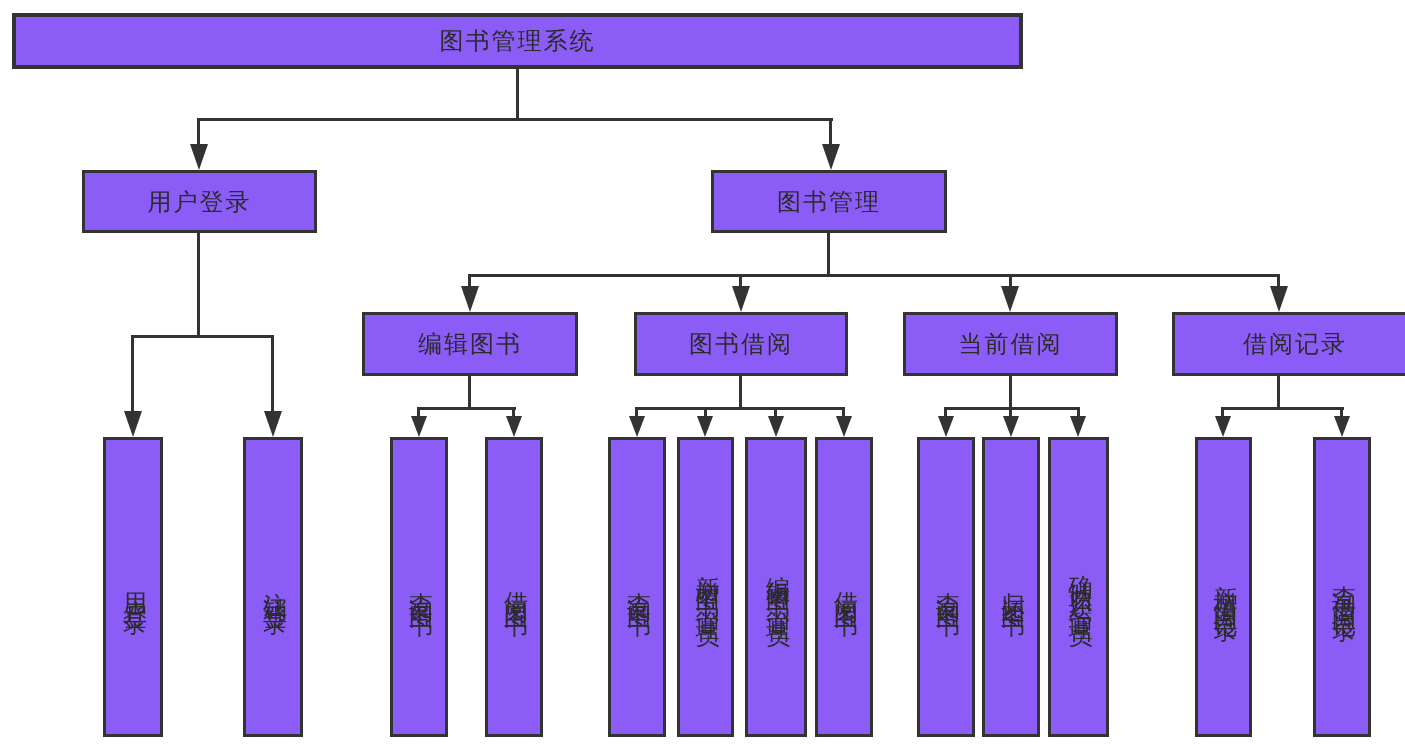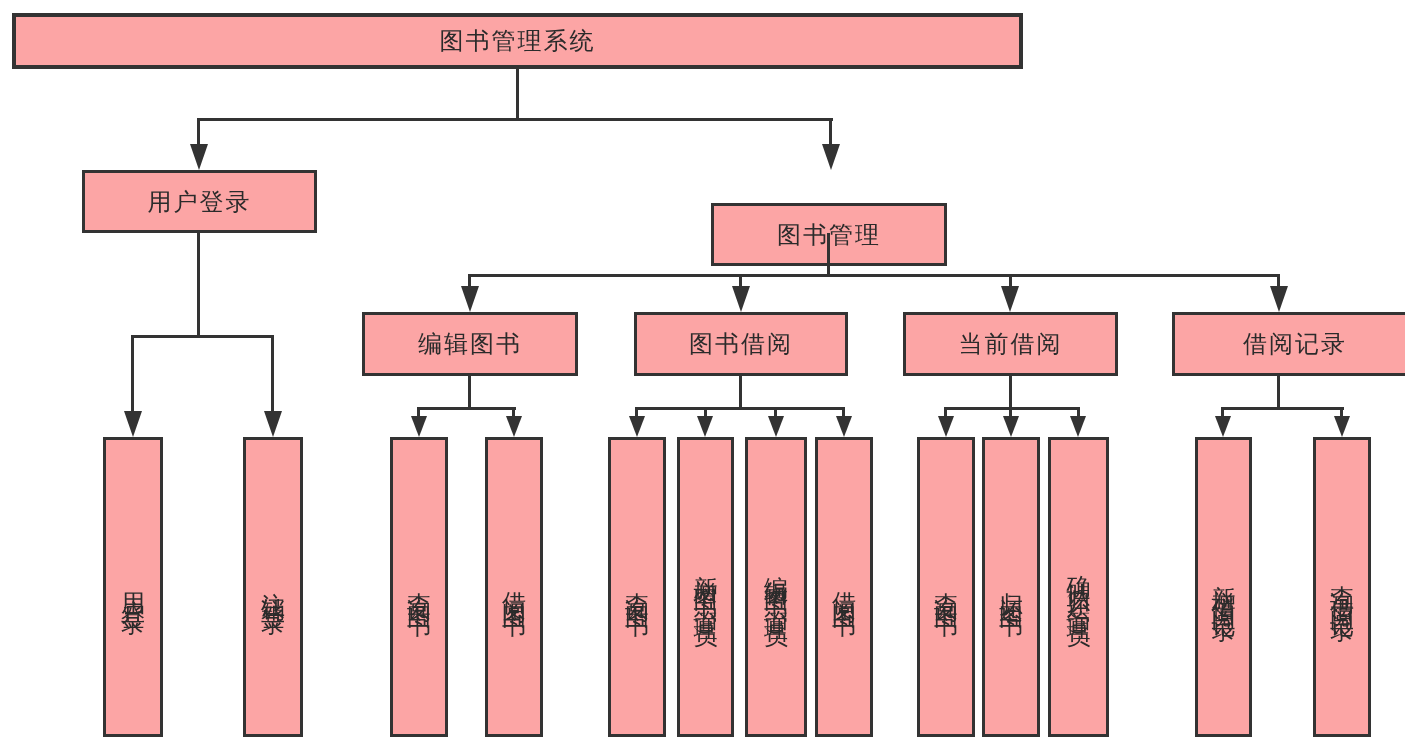--- a/index.html
+++ b/index.html
@@ -7,22 +7,22 @@
     --color-text:#2b2b2b;
     --color-background:#ffffff;
   }
   html,body{margin:0;padding:0;background:var(--color-background);}
   .stage{
     position:relative;width:1405px;height:747px;background:var(--color-background);
     font-family:"Liberation Sans", sans-serif;color:var(--color-text);overflow:hidden;
   }
   .box{
     position:absolute;box-sizing:border-box;border:3px solid var(--color-line);
-    background:#fca5a5;display:flex;align-items:center;justify-content:center;
-    font-size:24px;letter-spacing:2px;color:var(--color-text);
+    background:#8b5cf6;display:flex;align-items:center;justify-content:center;
+    font-size:24px;letter-spacing:2px;color:var(--color-text);font-family:Liberation Mono, monospace;
   }
   .box.root{border-width:4px;}
   .box.v{padding:4px 0;}
   .vt{
     writing-mode:vertical-rl;text-orientation:mixed;
     letter-spacing:7px;font-size:24px;line-height:1;white-space:nowrap;
   }
   .hl,.vl{position:absolute;background:var(--color-line);}
   .hl{height:3px;}
   .vl{width:3px;}
@@ -49,21 +49,21 @@
   <div class="box root" style="left:12px;top:13px;width:1011px;height:56px;">图书管理系统</div>
 
   <div class="vl" style="left:516px;top:69px;height:49px;"></div>
   <div class="hl" style="left:197px;top:118px;width:636px;"></div>
   <div class="vl" style="left:197px;top:121px;height:26px;"></div>
   <div class="vl" style="left:829px;top:121px;height:26px;"></div>
   <div class="hd" style="left:190px;top:144px;"></div>
   <div class="hd" style="left:822px;top:144px;"></div>
 
   <div class="box" style="left:82px;top:170px;width:235px;height:63px;">用户登录</div>
-  <div class="box" style="left:711px;top:170px;width:236px;height:63px;margin-top:33px;">图书管理</div>
+  <div class="box" style="left:711px;top:170px;width:236px;height:63px;">图书管理</div>
 
   <div class="vl" style="left:197px;top:233px;height:102px;"></div>
   <div class="hl" style="left:131px;top:335px;width:143px;"></div>
   <div class="vl" style="left:131px;top:338px;height:74px;"></div>
   <div class="vl" style="left:271px;top:338px;height:74px;"></div>
   <div class="hd" style="left:124px;top:411px;"></div>
   <div class="hd" style="left:264px;top:411px;"></div>
 
   <div class="vl" style="left:827px;top:233px;height:44px;"></div>
   <div class="hl" style="left:468px;top:274px;width:812px;"></div>

